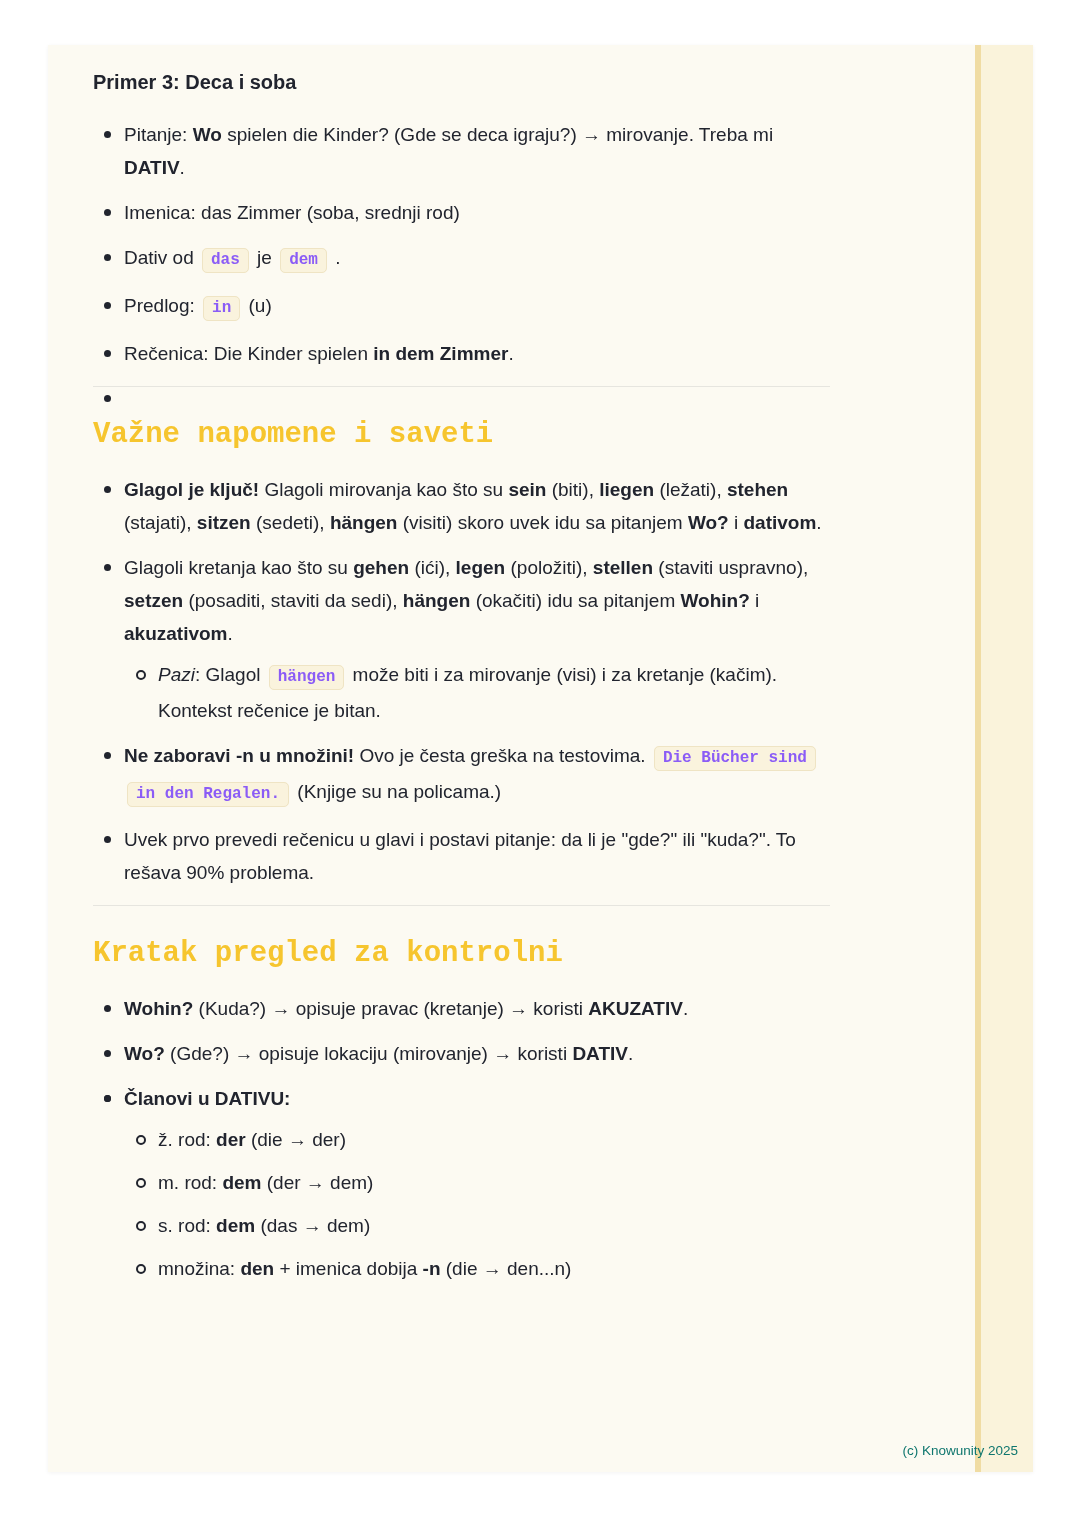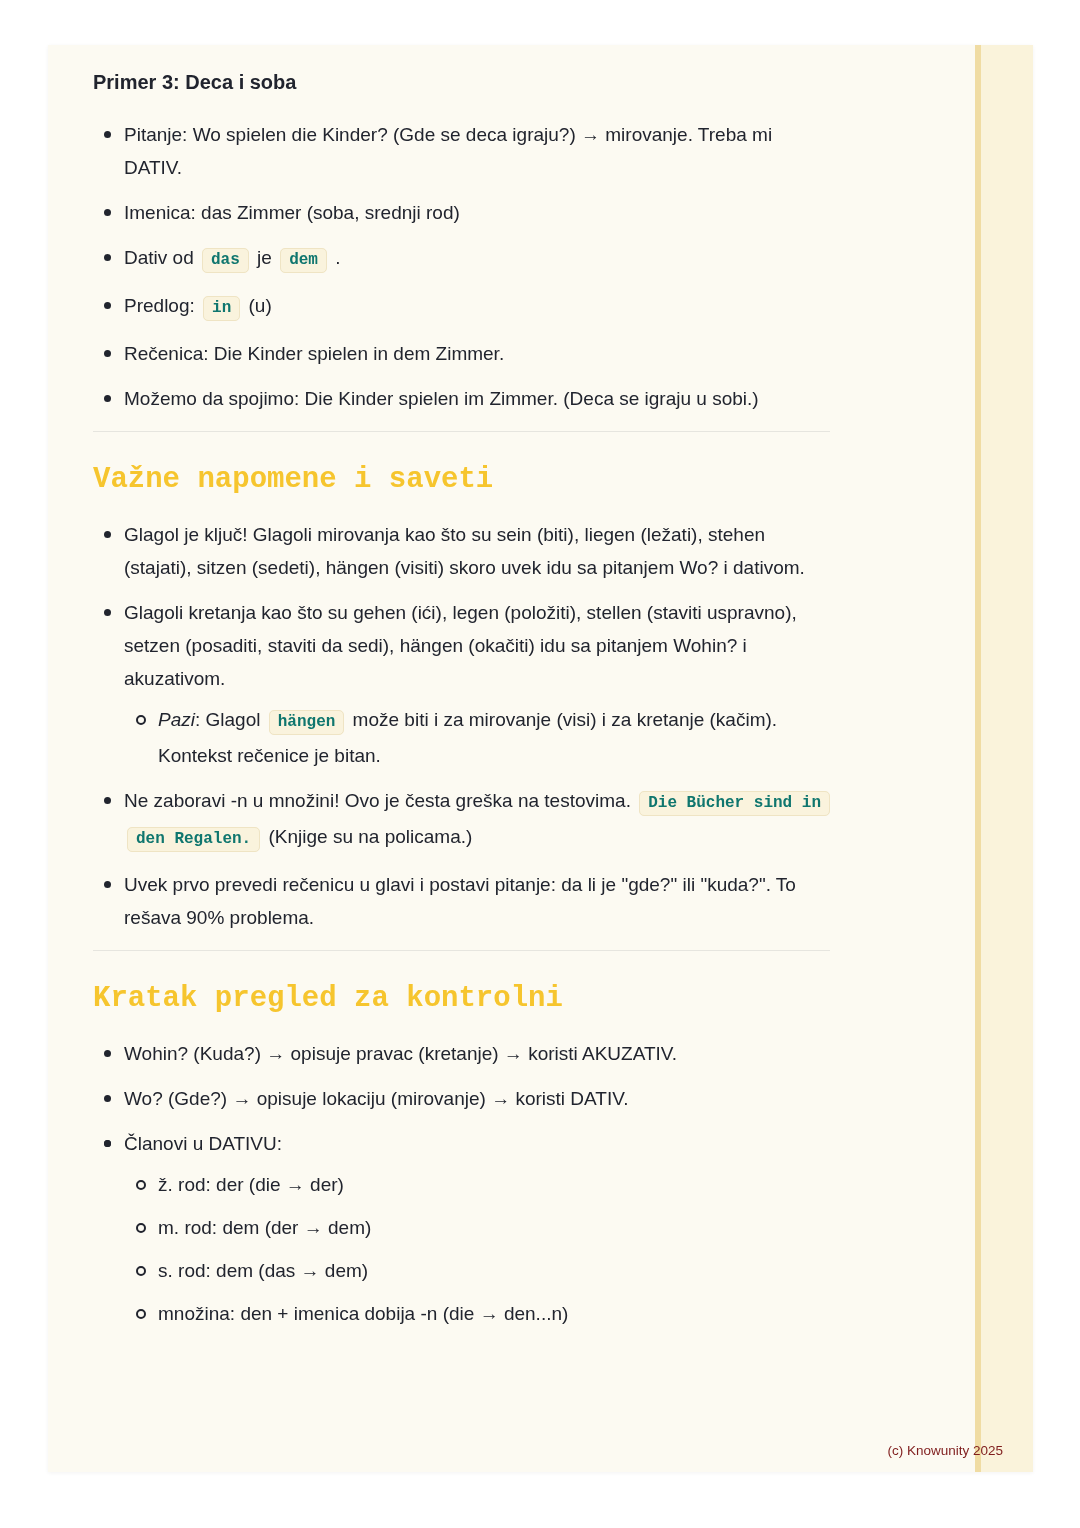--- a/index.html
+++ b/index.html
@@ -96,60 +96,60 @@
     position: absolute;
     left: 12px;
     top: 12px;
     width: 10px;
     height: 10px;
     border-radius: 50%;
     border: 2px solid #21242E;
     box-sizing: border-box;
     background: transparent;
   }
-  .b { font-weight: 400; }
+  .b { font-weight: 700; }
   .i { font-style: italic; }
   .code {
     font-family: "Liberation Mono", monospace;
     font-size: 16px;
     font-weight: 700;
-    color: #0f766e;
+    color: #8b5cf6;
     background: #FAF3DD;
     border: 1px solid #EFE4C4;
     border-radius: 5px;
     padding: 2px 8px 3px 8px;
     margin: 0 3px;
     box-decoration-break: clone;
     -webkit-box-decoration-break: clone;
     white-space: normal;
   }
   .footer {
     position: absolute;
-    right: 30px;
+    right: 15px;
     bottom: 13px;
     font-size: 13.5px;
     line-height: 16px;
-    color: #7f1d1d;
+    color: #0f766e;
     z-index: 3;
   }
 </style>
 </head>
 <body>
 
 <div class="page-card">
   <div class="edge-strip"></div>
   <div class="content" id="doc-content">
       <h3 class="subheading">Primer 3: Deca i soba</h3>
       <ul class="list">
         <li><span class="dot"></span><span><span>Pitanje: </span><span class="b">Wo</span><span> spielen die Kinder? (Gde se deca igraju?) → mirovanje. Treba mi </span><span class="b">DATIV</span><span>.</span></span></li>
         <li><span class="dot"></span><span><span>Imenica: das Zimmer (soba, srednji rod)</span></span></li>
         <li><span class="dot"></span><span><span>Dativ od </span><span class="code">das</span><span> je </span><span class="code">dem</span><span> .</span></span></li>
         <li><span class="dot"></span><span><span>Predlog: </span><span class="code">in</span><span> (u)</span></span></li>
         <li><span class="dot"></span><span><span>Rečenica: Die Kinder spielen </span><span class="b">in dem Zimmer</span><span>.</span></span></li>
-        <li><span class="dot"></span><span><span>Možemo da spojimo: Die Kinder spielen </span><span class="b">im Zimmer</span><span>. (Deca se igraju u sobi.)</span></span></li>
+        <li><span class="dot"></span></li>
       </ul>
       <div class="divider"></div>
       <h2 class="heading">Važne napomene i saveti</h2>
       <ul class="list">
         <li><span class="dot"></span><span><span class="b">Glagol je ključ!</span><span> Glagoli mirovanja kao što su </span><span class="b">sein</span><span> (biti), </span><span class="b">liegen</span><span> (ležati), </span><span class="b">stehen</span><span> (stajati), </span><span class="b">sitzen</span><span> (sedeti), </span><span class="b">hängen</span><span> (visiti) skoro uvek idu sa pitanjem </span><span class="b">Wo?</span><span> i </span><span class="b">dativom</span><span>.</span></span></li>
         <li><span class="dot"></span><span><span>Glagoli kretanja kao što su </span><span class="b">gehen</span><span> (ići), </span><span class="b">legen</span><span> (položiti), </span><span class="b">stellen</span><span> (staviti uspravno), </span><span class="b">setzen</span><span> (posaditi, staviti da sedi), </span><span class="b">hängen</span><span> (okačiti) idu sa pitanjem </span><span class="b">Wohin?</span><span> i </span><span class="b">akuzativom</span><span>.</span></span><ul class="sublist">
             <li><span class="ring"></span><span><span class="i">Pazi</span><span>: Glagol </span><span class="code">hängen</span><span> može biti i za mirovanje (visi) i za kretanje (kačim). Kontekst rečenice je bitan.</span></span></li>
           </ul></li>
         <li><span class="dot"></span><span><span class="b">Ne zaboravi -n u množini!</span><span> Ovo je česta greška na testovima. </span><span class="code">Die Bücher sind in den Regalen.</span><span> (Knjige su na policama.)</span></span></li>
         <li><span class="dot"></span><span><span>Uvek prvo prevedi rečenicu u glavi i postavi pitanje: da li je "gde?" ili "kuda?". To rešava 90% problema.</span></span></li>

